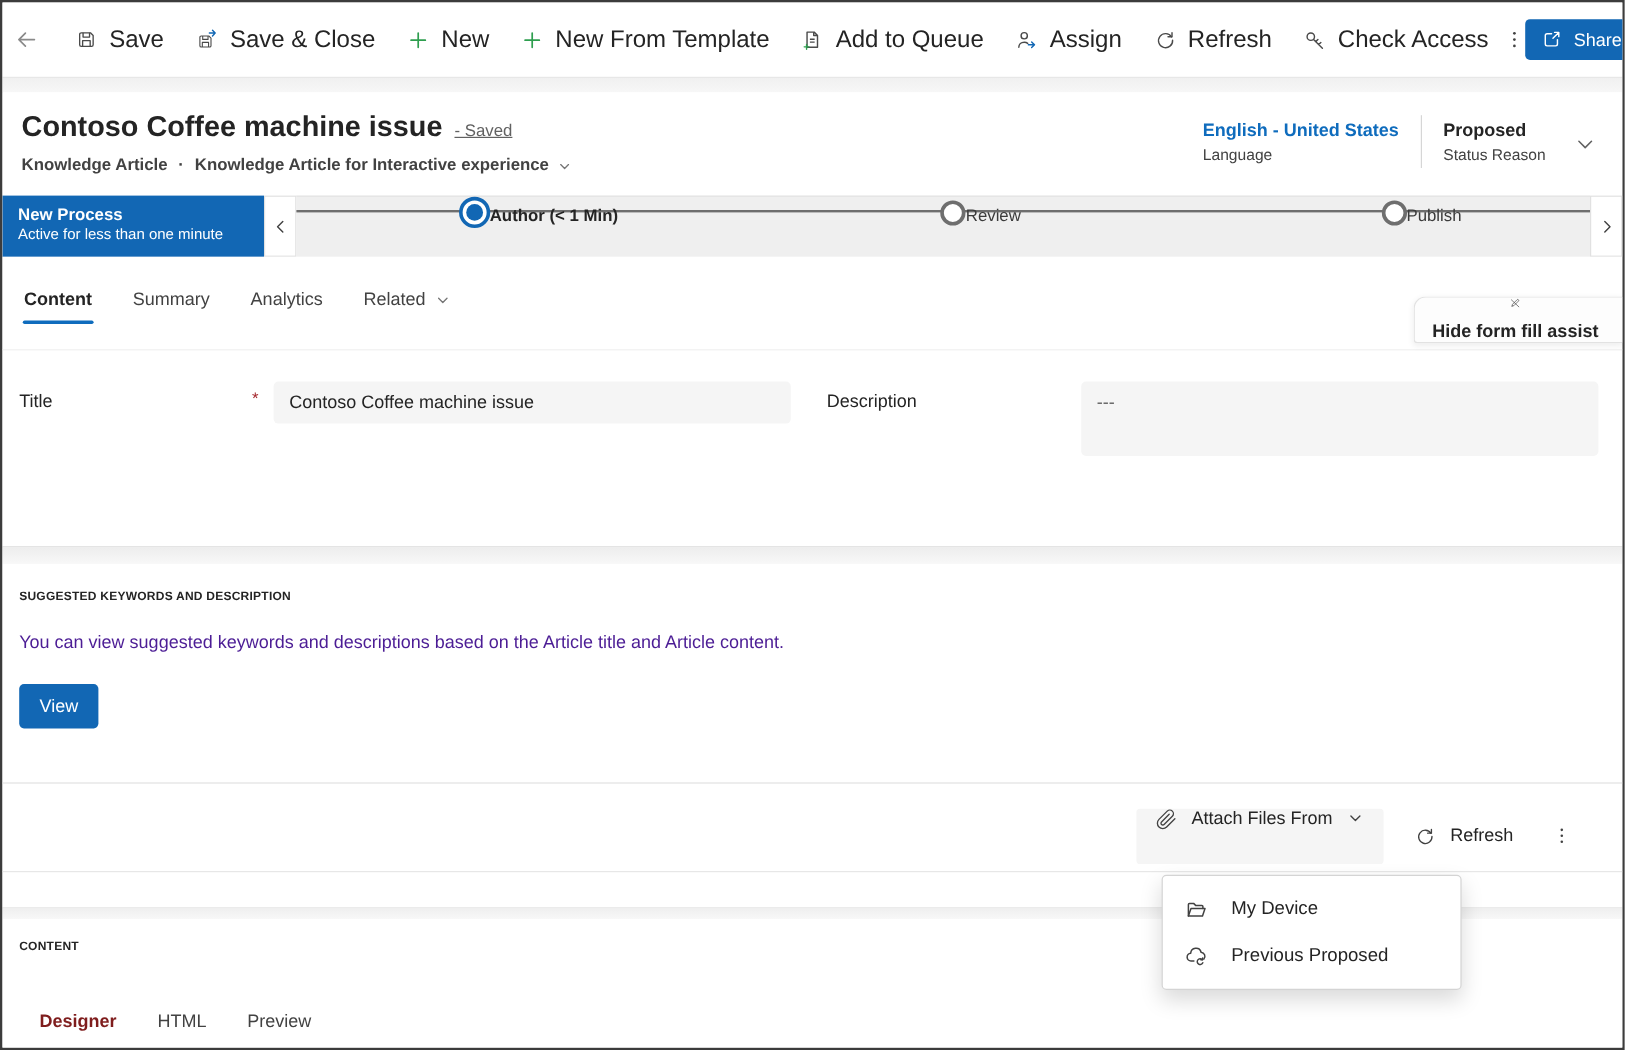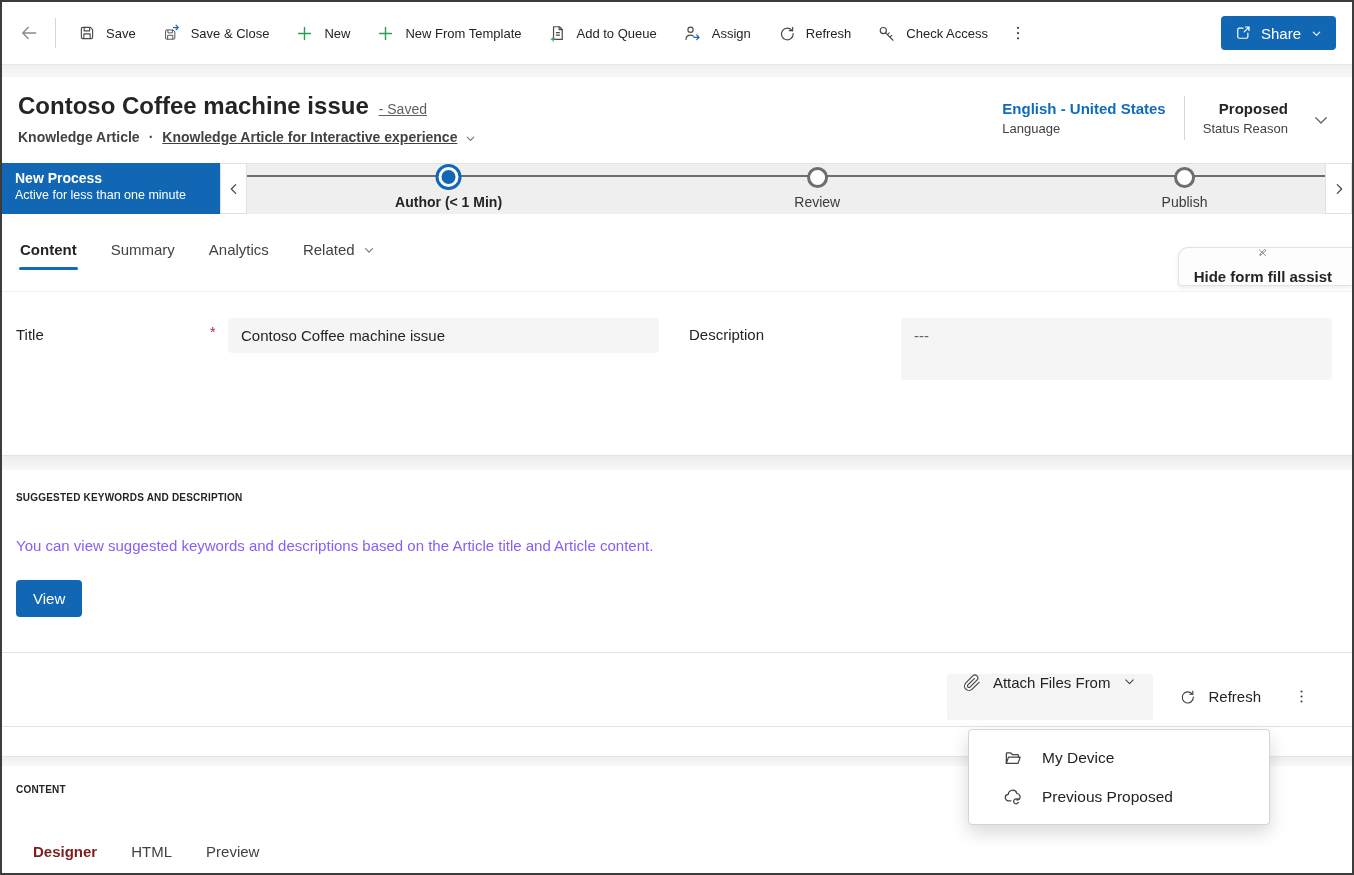--- a/index.html
+++ b/index.html
@@ -6,50 +6,50 @@
   html,body { background:#fff; }
   body { font-family:"Liberation Sans","DejaVu Sans",sans-serif; color:#242424; }
   .screen { position:relative; width:1354px; height:875px; border:2px solid #3c3c3c; background:#fff; overflow:hidden; }
 
   svg.ic { display:block; }
 
   
   .cmdbar { height:62px; display:flex; align-items:center; padding:0 16px 0 10px; background:#fff; }
   .back-btn { width:34px; height:34px; display:flex; align-items:center; justify-content:center; border-radius:4px; cursor:pointer; }
   .cmd-divider { width:1px; height:30px; background:#d6d6d6; margin:0 9px; }
-  .cmd-item { display:flex; align-items:center; gap:10px; padding:0 13px; height:40px; font-size:13px; color:#242424; cursor:pointer; border-radius:4px; white-space:nowrap; }
+  .cmd-item { display:flex; align-items:center; gap:10px; padding:0 13px; height:40px; font-size:20px; color:#242424; cursor:pointer; border-radius:4px; white-space:nowrap; }
   .overflow-btn { width:34px; height:40px; display:flex; align-items:center; justify-content:center; cursor:pointer; border-radius:4px; }
   .share-btn { margin-left:auto; display:flex; align-items:center; gap:9px; background:#1267b4; color:#fff; height:34px; padding:0 13px; border-radius:4px; font-size:15px; cursor:pointer; }
 
   .band { height:13px; background:linear-gradient(#f0f0f0,#f7f7f7); border-top:1px solid #e7e7e7; }
 
   
   .header { display:flex; align-items:flex-start; padding:15px 20px 0 16px; height:86px; background:#fff; }
   .title-row { display:flex; align-items:baseline; gap:10px; }
   .page-title { font-size:24px; font-weight:bold; color:#242424; }
   .save-status { font-size:14px; color:#616161;text-decoration:underline; }
   .entity-row { display:flex; align-items:center; gap:9px; margin-top:9px; font-size:14px; font-weight:bold; color:#424242; }
-  .form-selector { display:flex; align-items:flex-end; gap:7px; cursor:pointer;text-decoration:underline; }
+  .form-selector { display:flex; align-items:flex-end; gap:7px; cursor:pointer; }
   .header-right { margin-left:auto; display:flex; align-items:center; gap:18px; padding-top:4px; }
   .hfield { text-align:left; }
-  .hfield .hvalue { font-size:15px; font-weight:bold; color:#242424;text-align:right; }
+  .hfield .hvalue { font-size:15px; font-weight:bold; color:#242424; }
   .hfield .hvalue.blue { color:#0f6cbd; cursor:pointer; }
   .hfield .hlabel { font-size:13px; color:#424242; margin-top:4px; }
   .vdiv { width:1px; height:44px; background:#d6d6d6; }
   .hdr-chev { padding:4px 2px 0 6px; cursor:pointer; }
 
   
   .bpf { display:flex; height:51px; }
   .bpf-badge { width:218px; background:#1267b4; color:#fff; padding:7px 0 0 13px; cursor:pointer; }
   .bpf-badge .bname { font-size:14px; font-weight:bold; }
   .bpf-badge .bsub { font-size:12.5px; margin-top:2px; }
   .bpf-nav { width:27px; background:#fff; border:1px solid #e1e1e1; display:flex; align-items:center; justify-content:center; cursor:pointer; }
   .bpf-track { flex:1; position:relative; background:#efefef; border-top:1px solid #e3e3e3; }
   .bpf-line { position:absolute; left:0; right:0; top:11px; height:2px; background:#6e6e6e; }
-  .bpf-stage { position:absolute; top:0; transform:translateX(-50%); display:flex; flex-direction:column; align-items:center; cursor:pointer; }
+  .bpf-stage { position:absolute; top:0; transform:translateX(-50%); display:flex; flex-direction:row; align-items:center; cursor:pointer; }
   .circle-wrap { height:26px; display:flex; align-items:center; justify-content:center; }
   .stage-circle { width:21px; height:21px; border-radius:50%; background:#fff; border:3px solid #6e6e6e; position:relative; }
   .bpf-stage.active .stage-circle { width:26px; height:26px; border-color:#1267b4; }
   .bpf-stage.active .stage-circle::after { content:""; position:absolute; inset:3px; border-radius:50%; background:#1267b4; }
   .stage-label { font-size:14px; color:#3b3b3b; margin-top:4px; white-space:nowrap; }
   .bpf-stage.active .stage-label { font-weight:bold; color:#242424; }
 
   
   .tabs-row { position:relative; height:78px; display:flex; align-items:center; gap:32px; padding:0 0 6px 17px; background:#fff; border-bottom:1px solid #f1f1f1; }
   .tab { position:relative; font-size:15px; color:#424242; padding:14px 1px; cursor:pointer; display:flex; align-items:center; gap:7px; }
@@ -67,40 +67,40 @@
   .input { flex:1; background:#f5f5f5; border-radius:4px; font-size:15px; color:#242424; padding:9px 13px; cursor:text; }
   .input.h58 { height:58px; }
   .input.h62 { height:62px; }
   .input .muted { color:#616161; }
 
   .sep-band { height:15px; background:linear-gradient(#ededed,#f8f8f8); border-top:1px solid #e4e4e4; }
 
   
   .suggested { height:182px; padding:22px 16px 0 14px; background:#fff; }
   .sec-heading { font-size:10px; font-weight:bold; color:#242424; letter-spacing:.2px; }
-  .suggested p { font-size:15px; color:#8b5cf6; margin-top:34px; }
+  .suggested p { font-size:15px; color:#4c1d95; margin-top:24px; }
   .view-btn { margin-top:26px; display:inline-block; background:#1267b4; color:#fff; font-size:15px; padding:10px 17px; border-radius:4px; cursor:pointer; }
 
   
   .attach-row { height:75px; border-top:1px solid #e2e2e2; border-bottom:1px solid #e2e2e2; background:#fff; display:flex; align-items:center; justify-content:flex-end; padding:14px 36px 0 0; gap:15px; }
   .attach-btn { height:46px; display:flex; align-items:flex-start; gap:12px; padding:0 16px; background:#f5f5f5; border-radius:3px; font-size:15px; color:#242424; cursor:pointer; }
   .refresh-btn { display:flex; align-items:center; gap:12px; font-size:15px; color:#242424; padding:0 10px; height:46px; cursor:pointer; }
   .dots-btn { width:30px; height:46px; display:flex; align-items:center; justify-content:center; cursor:pointer; }
 
   .spacer-row { height:29px; background:#fff; }
   .band2 { height:10px; background:linear-gradient(#efefef,#f8f8f8); border-top:1px solid #e6e6e6; }
 
   
   .content-sec { height:109px; padding:18px 16px 0 14px; background:#fff; }
   .content-tabs { display:flex; gap:32px; margin-top:42px; padding-left:16px; }
   .ctab { font-size:15px; color:#424242; padding:6px 1px; cursor:pointer; }
   .ctab.active { font-weight:bold; color:#7f1d1d; }
 
   
-  .dropdown { position:absolute; left:966px; top:727px; width:302px; background:#fff; border:1px solid #d4d4d4; border-radius:4px; box-shadow:0 8px 18px rgba(0,0,0,.15); padding:8px 16px; z-index:20; }
+  .dropdown { position:absolute; left:966px; top:727px; width:250px; background:#fff; border:1px solid #d4d4d4; border-radius:4px; box-shadow:0 8px 18px rgba(0,0,0,.15); padding:8px 0; z-index:20; }
   .menu-item { display:flex; align-items:center; gap:19px; height:39px; padding:0 18px; font-size:15.5px; color:#242424; cursor:pointer; }
 </style>
 </head>
 <body>
 
 <div class="screen">
 
   <div class="cmdbar">
     <div class="back-btn">
       <svg class="ic" width="20" height="20" viewBox="0 0 24 24" fill="none" stroke="#8a8a8a" stroke-width="1.7" stroke-linecap="round" stroke-linejoin="round">

